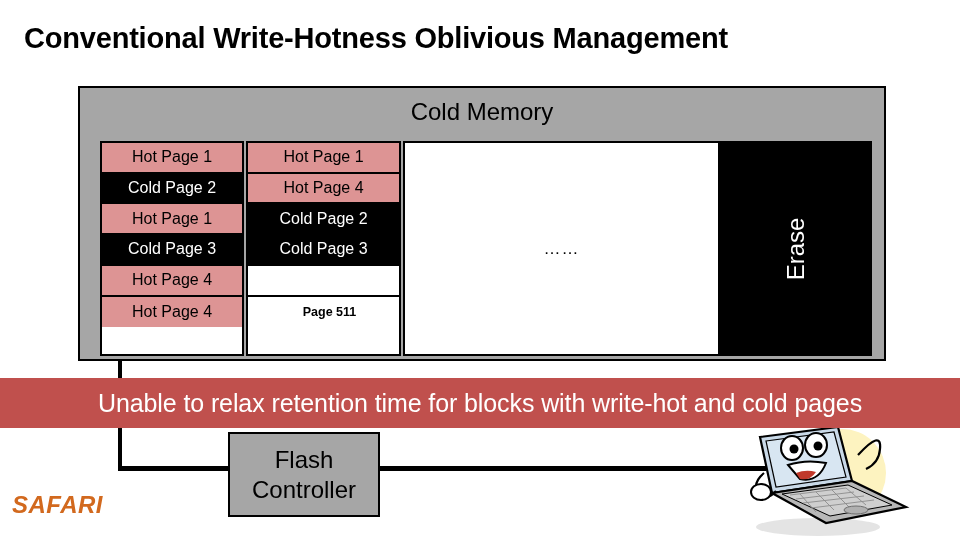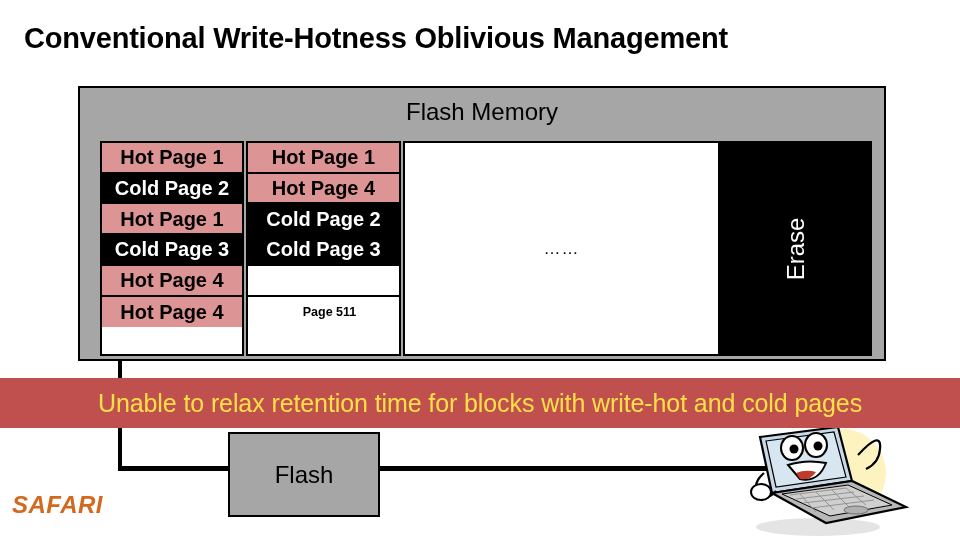--- a/index.html
+++ b/index.html
@@ -62,24 +62,23 @@
   #block-col-2 { left: 166px; top: 53px; width: 155px; height: 215px; }
   #block-col-rest { left: 323px; top: 53px; width: 317px; height: 215px; }
 
   .page-cell {
     box-sizing: border-box;
     height: 30.71px;
     border-bottom: 2px solid #000000;
     display: flex;
     align-items: center;
     justify-content: center;
-    font-size: 20px;
+    font-size: 16px;
     line-height: 1;
     white-space: nowrap;
-    font-weight: bold;
   }
   .page-cell:last-child { border-bottom: none; }
   .page-cell.hot   { background: #dd9494; color: #000000; }
   .page-cell.cold  { background: #000000; color: #ffffff; }
   .page-cell.empty { background: #ffffff; }
   .page-cell.label { background: #ffffff; color: #000000; font-size: 12.5px; font-weight: 600; padding-left: 12px; }
 
   .ellipsis-cell {
     width: 100%;
     height: 100%;
@@ -145,21 +144,21 @@
     left: 0;
     top: 378px;
     width: 960px;
     height: 50px;
     background: #c0504d;
     display: flex;
     align-items: center;
     justify-content: center;
   }
   .takeaway-text {
-    color: #fde047;
+    color: #ffffff;
     font-size: 25px;
     white-space: nowrap;
     letter-spacing: -0.1px;
     text-align: right;
   }
 
   
   .mascot {
     position: absolute;
     left: 730px;
@@ -190,21 +189,21 @@
     margin-top: 33px;
   }
 </style>
 </head>
 <body>
 
 <div class="slide-title">Conventional Write-Hotness Oblivious Management</div>
 
 <div class="flash-memory-box">
 
-  <div class="flash-memory-title">Flash Memory</div>
+  <div class="flash-memory-title">Cold Memory</div>
 
   <div class="block" id="block-col-1">
       <div class="page-cell hot">Hot Page 1</div>
       <div class="page-cell cold">Cold Page 2</div>
       <div class="page-cell hot">Hot Page 1</div>
       <div class="page-cell cold">Cold Page 3</div>
       <div class="page-cell hot">Hot Page 4</div>
       <div class="page-cell hot">Hot Page 4</div>
     </div>
 
@@ -225,20 +224,21 @@
     <div class="erase-label">Erase</div>
   </div>
 </div>
 
 <div class="conn" id="conn-vert-left"></div>
 <div class="conn" id="conn-horiz-left"></div>
 <div class="conn" id="conn-horiz-right"></div>
 
 <div class="flash-controller">
   <span>Flash</span>
+  <span>Controller</span>
 </div>
 
 <div class="mascot">
   <svg width="190" height="125" viewBox="0 0 190 125" xmlns="http://www.w3.org/2000/svg">
     <ellipse cx="112" cy="58" rx="44" ry="44" fill="#fdf3c0"></ellipse>
     <ellipse cx="88" cy="112" rx="62" ry="9" fill="#dddddd" opacity="0.8"></ellipse>
 
     <path d="M128 40 Q152 14 150 34 Q149 48 136 54" fill="none" stroke="#000000" stroke-width="2.2"></path>
 
     <path d="M30 22 L108 12 L122 66 L42 78 Z" fill="#c9d9e8" stroke="#000000" stroke-width="2.2"></path>

